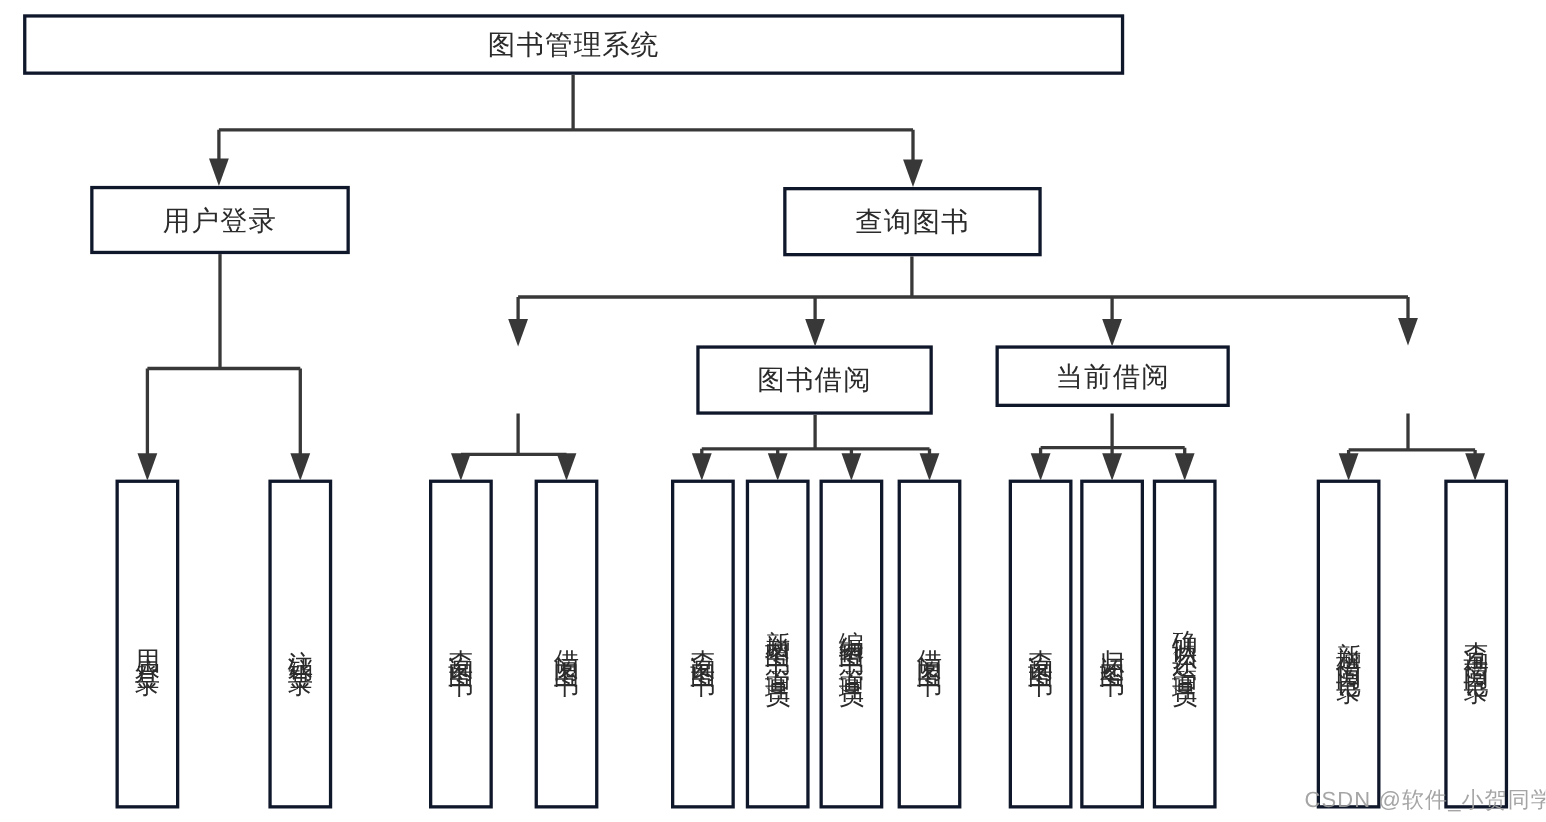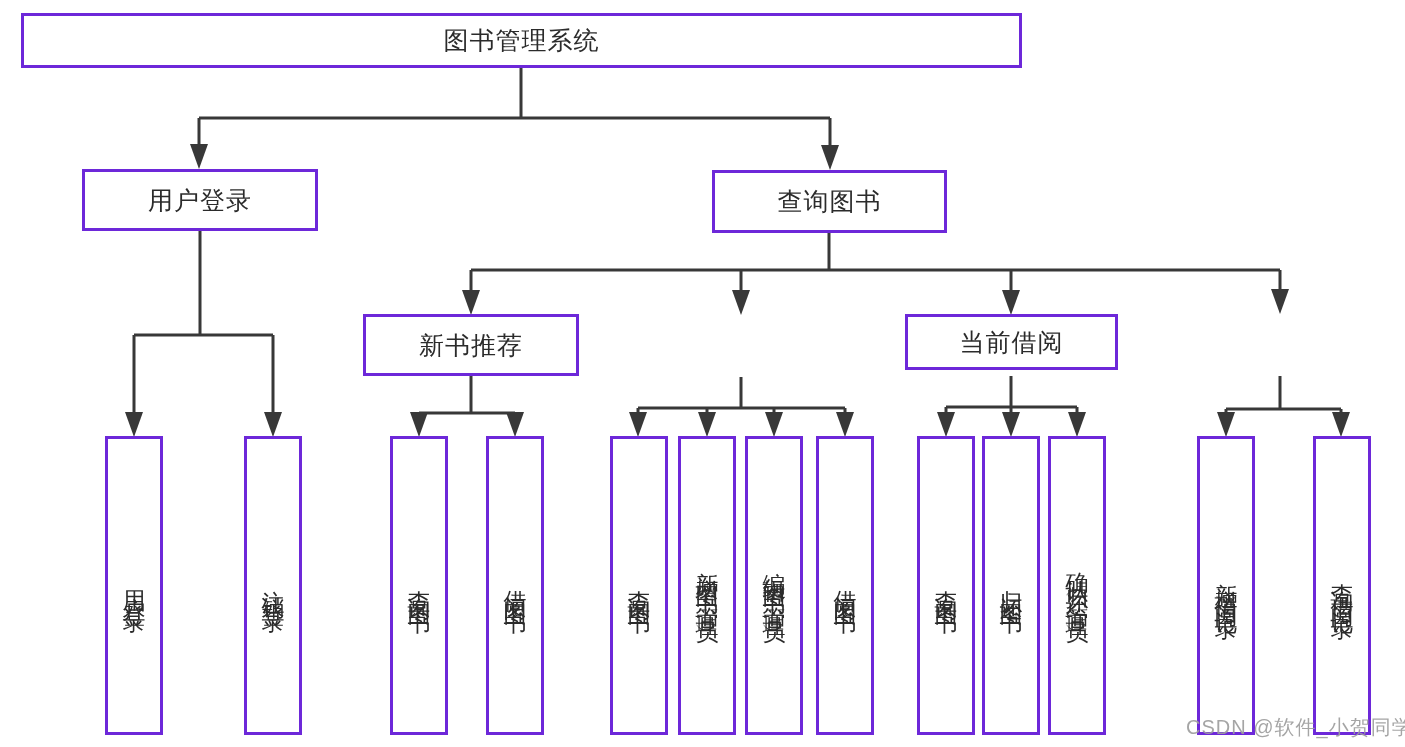--- a/index.html
+++ b/index.html
@@ -19,21 +19,21 @@
     position: absolute;
     left: 0; top: 0;
     width: 1405px;
     height: 747px;
     pointer-events: none;
   }
   .node {
     position: absolute;
     box-sizing: border-box;
     background: #ffffff;
-    border: 3px solid #6d28d9;
+    border: 3px solid #0f172a;
     display: flex;
     align-items: center;
     justify-content: center;
   }
   .hlabel {
     font-size: 25px;
     color: #2b2b2b;
     letter-spacing: 1px;
     white-space: nowrap;
   }
@@ -111,22 +111,22 @@
     <span class="hlabel">图书管理系统</span>
   </div>
 
   <div class="node" style="left:82px;top:169px;width:236px;height:62px">
     <span class="hlabel">用户登录</span>
   </div>
   <div class="node" style="left:712px;top:170px;width:235px;height:63px">
     <span class="hlabel">查询图书</span>
   </div>
 
-  <div class="node" style="left:363px;top:314px;width:216px;height:62px">
-    <span class="hlabel">新书推荐</span>
+  <div class="node" style="left:633px;top:314px;width:215px;height:63px">
+    <span class="hlabel">图书借阅</span>
   </div>
   <div class="node" style="left:905px;top:314px;width:213px;height:56px">
     <span class="hlabel">当前借阅</span>
   </div>
 
   <div class="node leaf" style="left:105px;top:436px">
     <span class="vtext">用户登录</span>
   </div>
   <div class="node leaf" style="left:244px;top:436px">
     <span class="vtext">注销登录</span>

